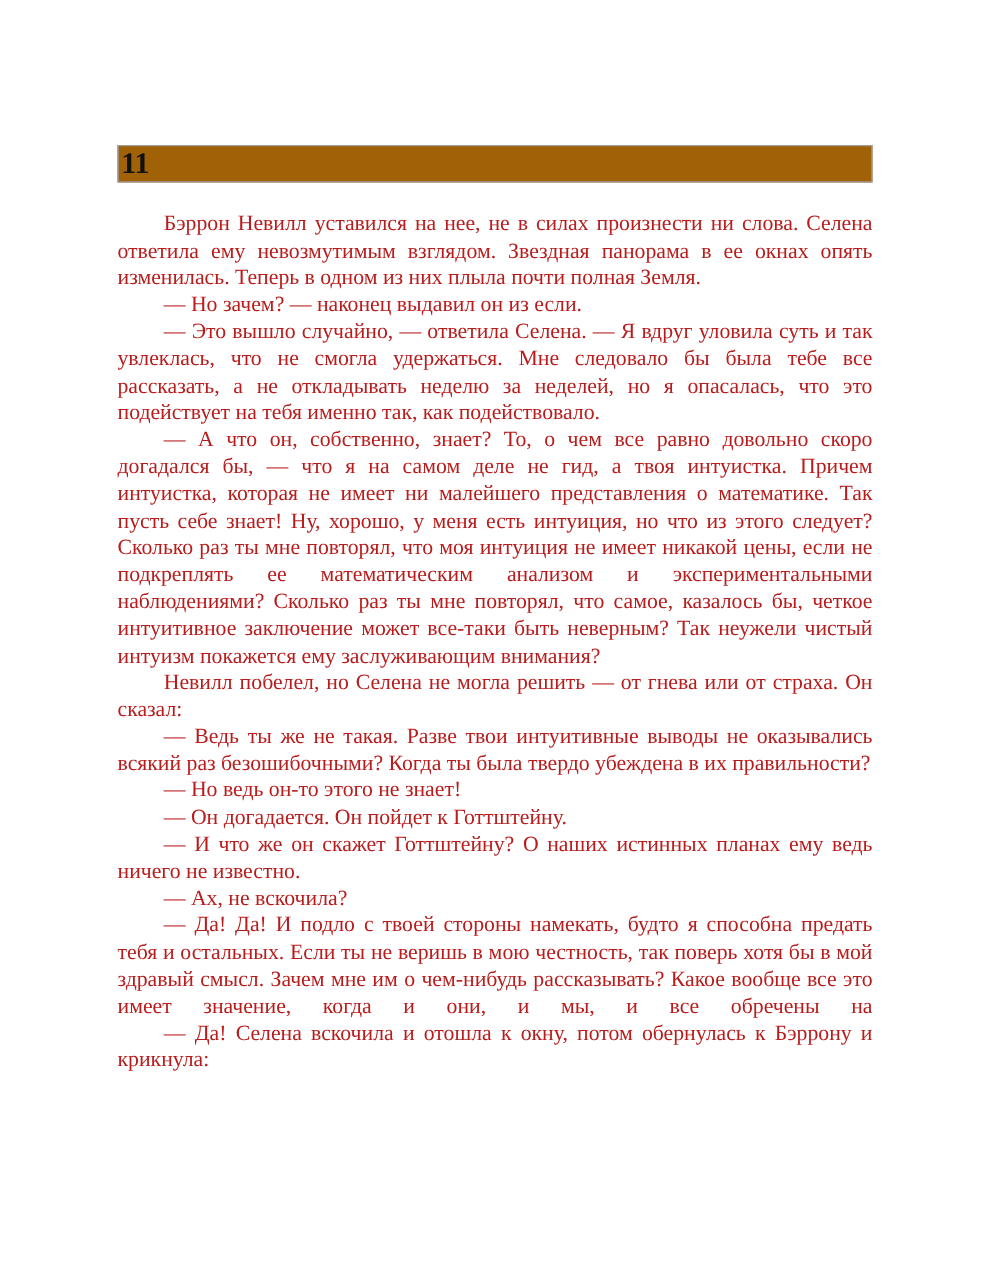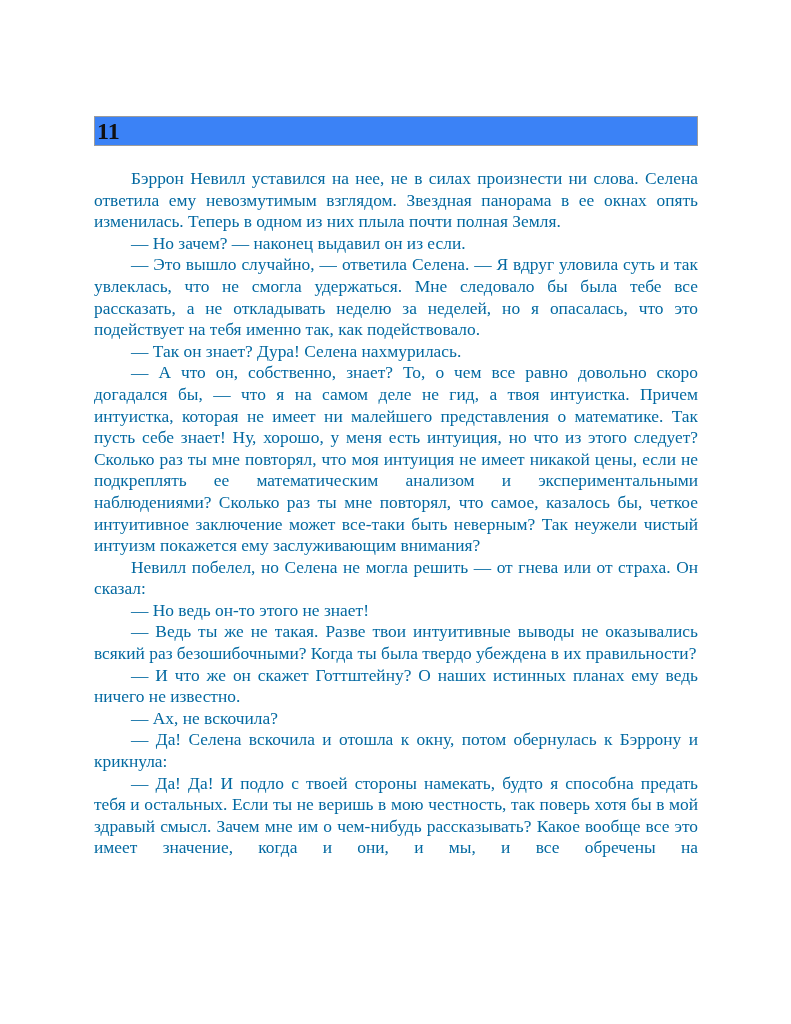--- a/index.html
+++ b/index.html
@@ -1,40 +1,40 @@
 <!DOCTYPE html>
 <html><head>
 <meta charset="utf-8">
 <style>
   html, body { margin: 0; padding: 0; background: #ffffff; }
   body { width: 791px; height: 1024px; position: relative; overflow: hidden; }
   .page { position: absolute; left: 94px; top: 116px; width: 604px; }
   .chapter-box {
-    height: 30px; background: #3b82f6; border: 1px solid #9c9c9c;
+    height: 30px; background: #a16207; border: 1px solid #9c9c9c;
     box-sizing: border-box; padding-left: 2px;
     font-family: "Liberation Serif", serif; font-weight: bold; font-size: 24px;
     line-height: 28px; color: #111;
   }
-  .text { margin-top: 22px; font-family: "Liberation Serif", serif; font-size: 17.4px; line-height: 21.6px; color: #0369a1; }
+  .text { margin-top: 22px; font-family: "Liberation Serif", serif; font-size: 17.4px; line-height: 21.6px; color: #b91c1c; }
   .text p { margin: 0; text-indent: 37px; text-align: justify; }
 </style>
 </head>
 <body>
 
 <div class="page">
   <div class="chapter-box">
     <span>11</span>
   </div>
   <div class="text">
     <p>Бэррон Невилл уставился на нее, не в силах произнести ни слова. Селена ответила ему невозмутимым взглядом. Звездная панорама в ее окнах опять изменилась. Теперь в одном из них плыла почти полная Земля.</p>
     <p>— Но зачем? — наконец выдавил он из если.</p>
     <p>— Это вышло случайно, — ответила Селена. — Я вдруг уловила суть и так увлеклась, что не смогла удержаться. Мне следовало бы была тебе все рассказать, а не откладывать неделю за неделей, но я опасалась, что это подействует на тебя именно так, как подействовало.</p>
-    <p>— Так он знает? Дура! Селена нахмурилась.</p>
     <p>— А что он, собственно, знает? То, о чем все равно довольно скоро догадался бы, — что я на самом деле не гид, а твоя интуистка. Причем интуистка, которая не имеет ни малейшего представления о математике. Так пусть себе знает! Ну, хорошо, у меня есть интуиция, но что из этого следует? Сколько раз ты мне повторял, что моя интуиция не имеет никакой цены, если не подкреплять ее математическим анализом и экспериментальными наблюдениями? Сколько раз ты мне повторял, что самое, казалось бы, четкое интуитивное заключение может все-таки быть неверным? Так неужели чистый интуизм покажется ему заслуживающим внимания?</p>
     <p>Невилл побелел, но Селена не могла решить — от гнева или от страха. Он сказал:</p>
+    <p>— Ведь ты же не такая. Разве твои интуитивные выводы не оказывались всякий раз безошибочными? Когда ты была твердо убеждена в их правильности?</p>
     <p>— Но ведь он-то этого не знает!</p>
-    <p>— Ведь ты же не такая. Разве твои интуитивные выводы не оказывались всякий раз безошибочными? Когда ты была твердо убеждена в их правильности?</p>
+    <p>— Он догадается. Он пойдет к Готтштейну.</p>
     <p>— И что же он скажет Готтштейну? О наших истинных планах ему ведь ничего не известно.</p>
     <p>— Ах, не вскочила?</p>
+    <p style="text-align-last: justify;">— Да! Да! И подло с твоей стороны намекать, будто я способна предать тебя и остальных. Если ты не веришь в мою честность, так поверь хотя бы в мой здравый смысл. Зачем мне им о чем-нибудь рассказывать? Какое вообще все это имеет значение, когда и они, и мы, и все обречены на</p>
     <p>— Да! Селена вскочила и отошла к окну, потом обернулась к Бэррону и крикнула:</p>
-    <p style="text-align-last: justify;">— Да! Да! И подло с твоей стороны намекать, будто я способна предать тебя и остальных. Если ты не веришь в мою честность, так поверь хотя бы в мой здравый смысл. Зачем мне им о чем-нибудь рассказывать? Какое вообще все это имеет значение, когда и они, и мы, и все обречены на</p>
   </div>
 </div>
 
 </body></html>

